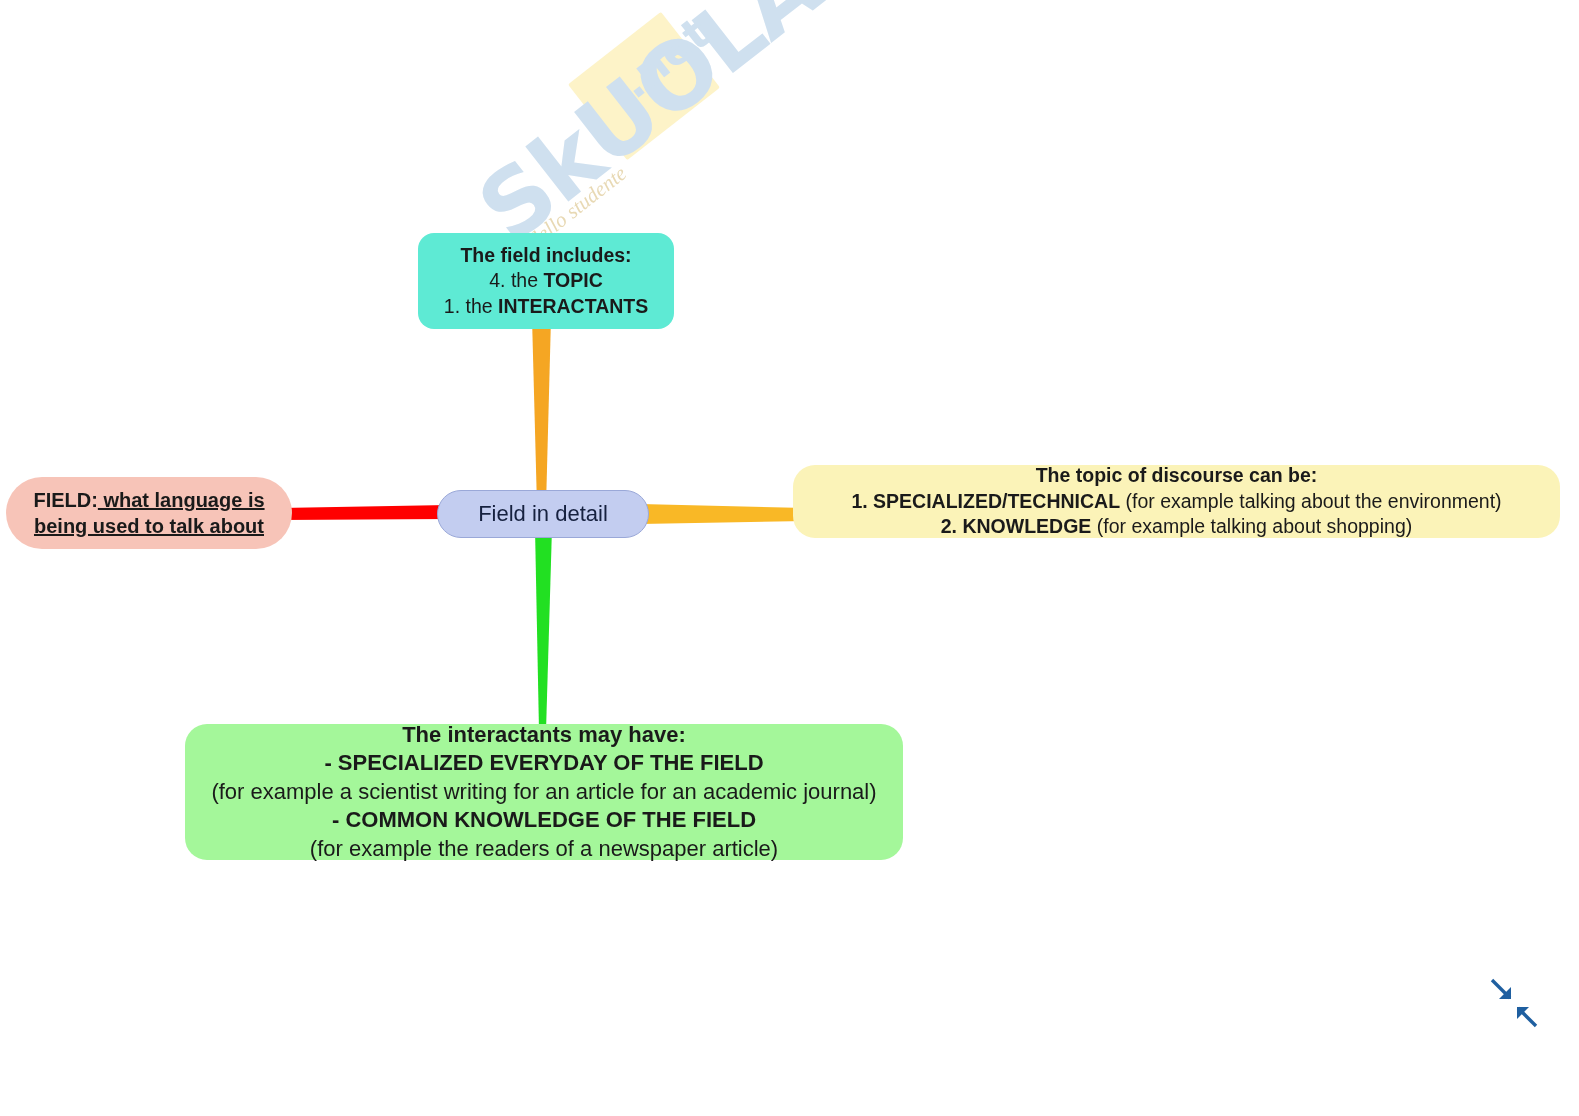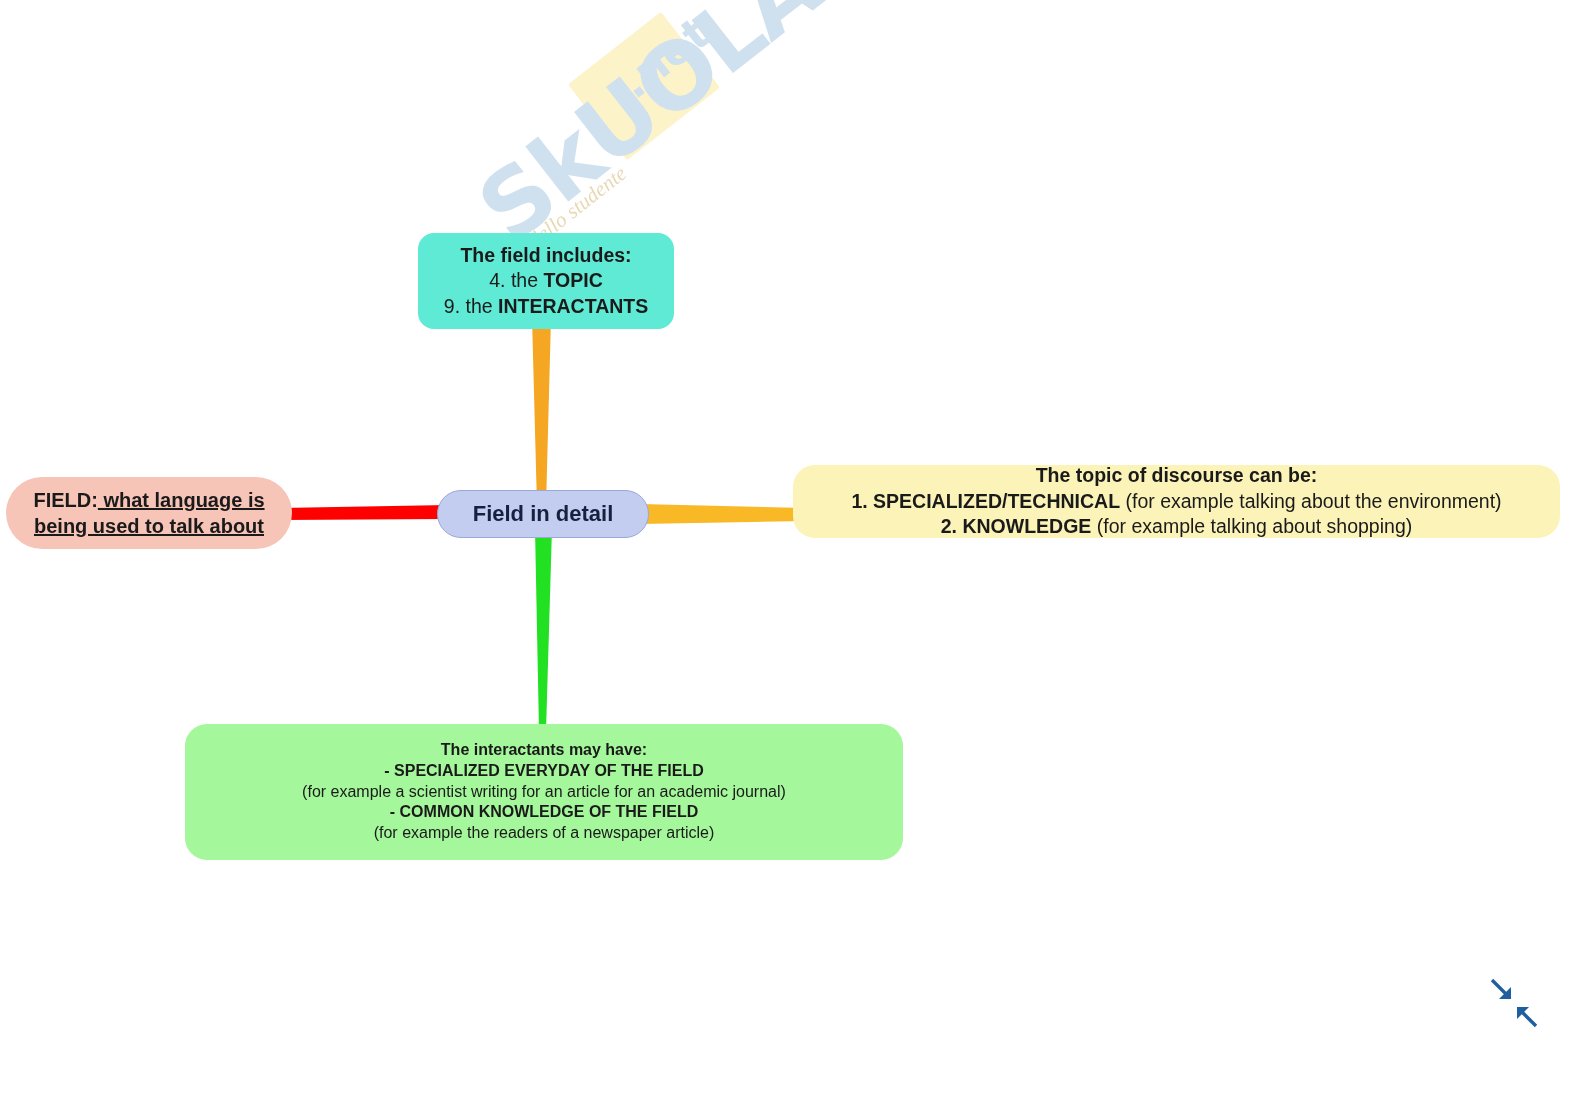--- a/index.html
+++ b/index.html
@@ -92,21 +92,21 @@
 
   #node-center {
     left: 437px;
     top: 490px;
     width: 212px;
     height: 48px;
     background: #c3cdf0;
     border: 1px solid #9aa8d8;
     border-radius: 24px;
     font-size: 22px;
-    font-weight: bold;
+    font-weight: normal;
     color: #16213f;
     z-index: 5;
   }
 
   #node-field {
     left: 6px;
     top: 477px;
     width: 286px;
     height: 72px;
     background: #f7c4b8;
@@ -139,21 +139,21 @@
     z-index: 5;
   }
 
   #node-interactants {
     left: 185px;
     top: 724px;
     width: 718px;
     height: 136px;
     background: #a4f79a;
     border-radius: 22px;
-    font-size: 16px;
+    font-size: 22px;
     z-index: 5;
   }
 
   .b { font-weight: bold; }
 
   
   #collapse-icon {
     position: absolute;
     left: 1483px;
     top: 972px;
@@ -186,21 +186,21 @@
   </svg>
 
   <svg class="connector" style="left:520px; top:528px; width:50px; height:205px;" viewBox="0 0 50 205">
     <polygon points="15,0 32,0 26,203 19,203" fill="#22e022"></polygon>
   </svg>
 
   <div class="node" id="node-includes">
     <div class="inner">
       <div class="b">The field includes:</div>
       <div><span>4. the </span><span class="b">TOPIC</span></div>
-      <div><span>9. the </span><span class="b">INTERACTANTS</span></div>
+      <div><span>1. the </span><span class="b">INTERACTANTS</span></div>
     </div>
   </div>
 
   <div class="node" id="node-field">
     <div class="inner">
       <div><span>FIELD:</span><span class="u"> what language is</span></div>
       <div class="u">being used to talk about</div>
     </div>
   </div>
 

